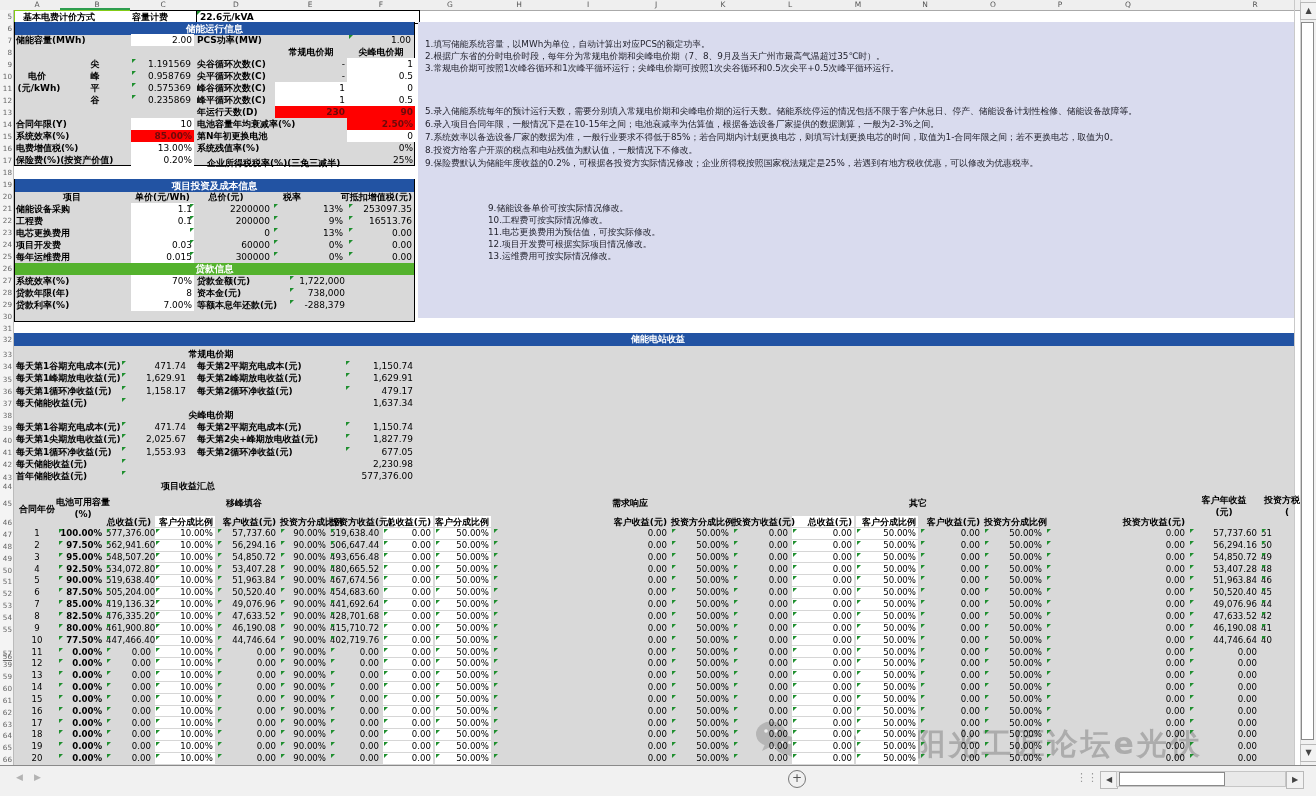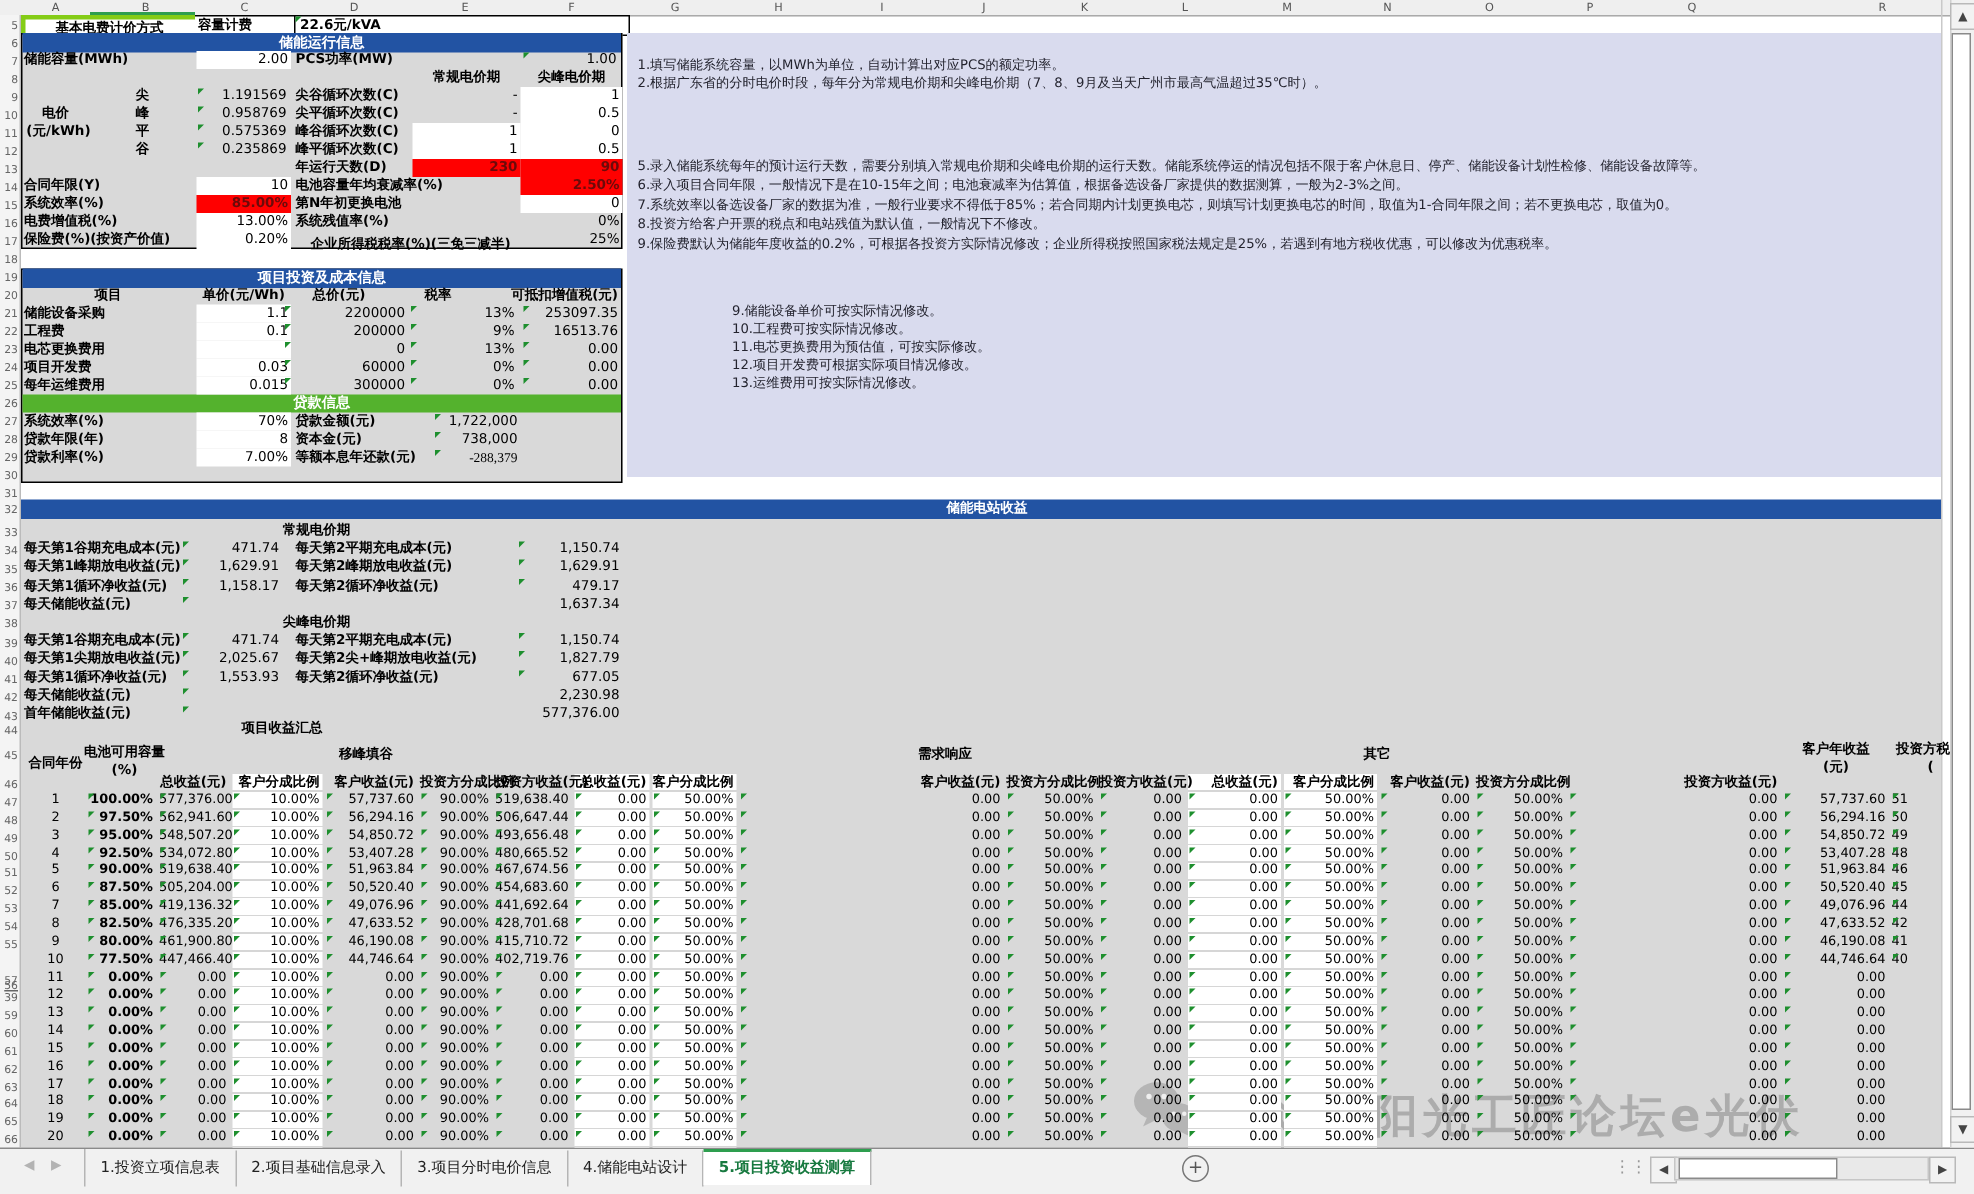--- a/index.html
+++ b/index.html
@@ -45,21 +45,21 @@
       <span class="colletter" style="left: 925px;">N</span>
       <span class="colletter" style="left: 993px;">O</span>
       <span class="colletter" style="left: 1060px;">P</span>
       <span class="colletter" style="left: 1128px;">Q</span>
       <span class="colletter" style="left: 1255px;">R</span>
     </div>
   <div class="abs" style="left:60px;top:8px;width:70px;height:2px;background:#2e9e4f;"></div>
 
   <div class="abs" id="rownums" style="left:0;top:10px;width:13px;height:755px;background:#f4f4f4;border-right:1px solid #bbb;"></div>
 
-  <div class="cell b" style="left:14px;top:10px;width:116px;height:12px;background:#fff;border:3px solid #84cc16;padding-left:20px;">基本电费计价方式</div>
+  <div class="cell b" style="left:14px;top:10px;width:116px;height:12px;background:#fff;border:1px solid #84cc16;padding-left:8px;">基本电费计价方式</div>
   <div class="cell b" style="left:130px;top:10px;width:66px;height:12px;background:#fff;border:1px solid #000;border-left:none;padding-left:2px;">容量计费</div>
   <div class="cell b" style="left:196px;top:10px;width:219px;height:12px;background:#fff;border:1px solid #000;border-left:1px solid #000;padding-left:3px;">22.6元/kVA</div>
   <span class="gm" style="left:197px;top:11px;"></span>
 
   <div class="abs" style="left:14px;top:22px;width:401px;height:144px;background:#d9d9d9;border:1px solid #000;box-sizing:border-box;"></div>
   <div class="abs" style="left:14px;top:179px;width:401px;height:143px;background:#d9d9d9;border:1px solid #000;box-sizing:border-box;"></div>
 
   <div class="cell bluebar" style="left:15px;top:22px;width:399px;height:13px;">储能运行信息</div>
   <div class="cell bluebar" style="left:15px;top:179px;width:399px;height:13px;">项目投资及成本信息</div>
   <div class="cell greenbar" style="left:15px;top:263px;width:399px;height:12px;">贷款信息</div>
@@ -93,21 +93,20 @@
             <circle cx="35.5" cy="22.5" r="1.5"></circle>
         </g>
       </svg>
     </span>
     <span class="wm-text" style="left:48px;top:6px;">公众号·阳光工匠论坛e光伏</span>
   </div>
 
   <div class="abs" id="tabbar" style="left:0;top:765px;width:1316px;height:31px;background:#f1f1f1;border-top:1px solid #8a8a8a;">
     <span class="abs" style="left:16px;top:6px;color:#b3b3b3;font-size:9px;">◀</span>
     <span class="abs" style="left:34px;top:6px;color:#b3b3b3;font-size:9px;">▶</span>
-    <div id="tabs" class="abs" style="left:56px;top:0;height:25px;border-left:1px solid #b5b5b5;"><span class="tab">1.投资立项信息表</span><span class="tab">2.项目基础信息录入</span><span class="tab">3.项目分时电价信息</span><span class="tab">4.储能电站设计</span><span class="tab active">5.项目投资收益测算</span></div>
     <span class="abs" style="left:788px;top:4px;width:16px;height:16px;border:1px solid #777;border-radius:50%;color:#555;
                  font-size:12px;line-height:15px;text-align:center;">+</span>
 
     <span class="abs" style="left:1076px;top:5px;color:#999;font-size:11px;">⋮⋮</span>
     <span class="sb-btn" style="left:1100px;top:5px;width:16px;height:16px;font-size:8px;line-height:15px;">◀</span>
     <span class="abs" style="left:1116px;top:5px;width:170px;height:16px;background:#e9e9e9;border:1px solid #c6c6c6;box-sizing:border-box;"></span>
     <span class="abs" style="left:1119px;top:6px;width:106px;height:14px;background:#fff;border:1px solid #8a8a8a;box-sizing:border-box;"></span>
     <span class="sb-btn" style="left:1286px;top:5px;width:16px;height:16px;font-size:8px;line-height:15px;">▶</span>
   </div>
 
@@ -282,23 +281,24 @@
     <span class="cell r" style="left: 275px; top: 275px; width: 72px; height: 12px;">1,722,000</span>
     <span class="cell b" style="left: 16px; top: 287px; width: 112px; height: 12px;">贷款年限(年)</span>
     <span class="cell r whitebg" style="left: 131px; top: 287px; width: 63px; height: 12px;">8</span>
     <span class="cell b" style="left: 197px; top: 287px; width: 110px; height: 12px;">资本金(元)</span>
     <span class="gm" style="left: 290px; top: 288px;"></span>
     <span class="cell r" style="left: 275px; top: 287px; width: 72px; height: 12px;">738,000</span>
     <span class="cell b" style="left: 16px; top: 299px; width: 112px; height: 12px;">贷款利率(%)</span>
     <span class="cell r whitebg" style="left: 131px; top: 299px; width: 63px; height: 12px;">7.00%</span>
     <span class="cell b" style="left: 197px; top: 299px; width: 110px; height: 12px;">等额本息年还款(元)</span>
     <span class="gm" style="left: 290px; top: 300px;"></span>
-    <span class="cell r" style="left: 275px; top: 299px; width: 72px; height: 12px; font-family: Liberation Serif, serif;">-288,379</span>
+    <span class="cell r" style="left: 275px; top: 299px; width: 72px; height: 12px;">-288,379</span>
     <span class="note" style="left: 425px; top: 39px;">1.填写储能系统容量，以MWh为单位，自动计算出对应PCS的额定功率。</span>
     <span class="note" style="left: 425px; top: 51px;">2.根据广东省的分时电价时段，每年分为常规电价期和尖峰电价期（7、8、9月及当天广州市最高气温超过35℃时）。</span>
+    <span class="note" style="left: 425px; top: 63px;">3.常规电价期可按照1次峰谷循环和1次峰平循环运行；尖峰电价期可按照1次尖谷循环和0.5次尖平+0.5次峰平循环运行。</span>
     <span class="note" style="left: 425px; top: 106px;">5.录入储能系统每年的预计运行天数，需要分别填入常规电价期和尖峰电价期的运行天数。储能系统停运的情况包括不限于客户休息日、停产、储能设备计划性检修、储能设备故障等。</span>
     <span class="note" style="left: 425px; top: 119px;">6.录入项目合同年限，一般情况下是在10-15年之间；电池衰减率为估算值，根据备选设备厂家提供的数据测算，一般为2-3%之间。</span>
     <span class="note" style="left: 425px; top: 132px;">7.系统效率以备选设备厂家的数据为准，一般行业要求不得低于85%；若合同期内计划更换电芯，则填写计划更换电芯的时间，取值为1-合同年限之间；若不更换电芯，取值为0。</span>
     <span class="note" style="left: 425px; top: 145px;">8.投资方给客户开票的税点和电站残值为默认值，一般情况下不修改。</span>
     <span class="note" style="left: 425px; top: 158px;">9.保险费默认为储能年度收益的0.2%，可根据各投资方实际情况修改；企业所得税按照国家税法规定是25%，若遇到有地方税收优惠，可以修改为优惠税率。</span>
     <span class="note" style="left: 488px; top: 203px;">9.储能设备单价可按实际情况修改。</span>
     <span class="note" style="left: 488px; top: 215px;">10.工程费可按实际情况修改。</span>
     <span class="note" style="left: 488px; top: 227px;">11.电芯更换费用为预估值，可按实际修改。</span>
     <span class="note" style="left: 488px; top: 239px;">12.项目开发费可根据实际项目情况修改。</span>
     <span class="note" style="left: 488px; top: 251px;">13.运维费用可按实际情况修改。</span>

